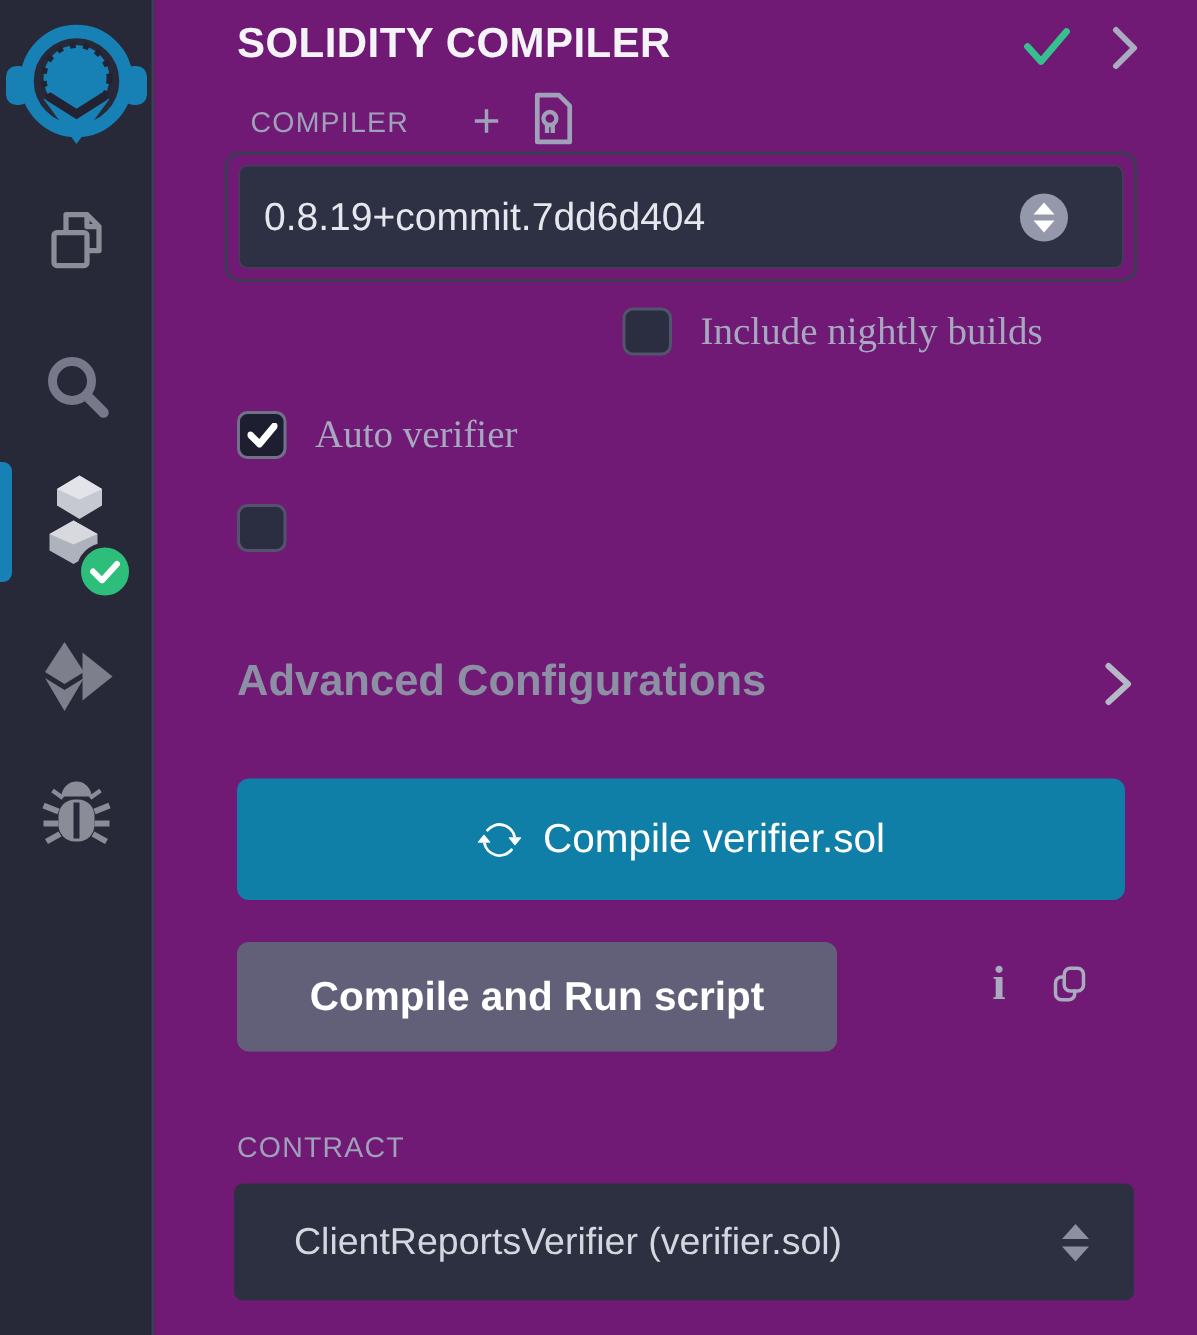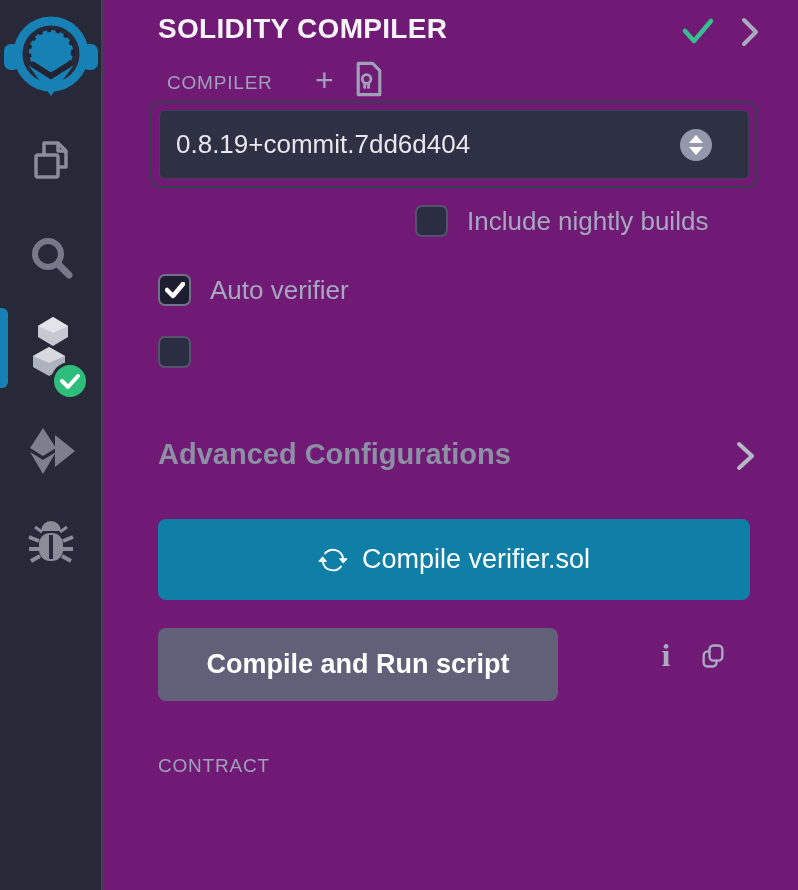--- a/index.html
+++ b/index.html
@@ -61,21 +61,21 @@
     background:#9498AA; margin-right:36px;
     display:flex; align-items:center; justify-content:center;
   }
   
   .cb {
     width:33px; height:32px; border-radius:7px;
     border:2px solid #51546C; background:#2B2E40; cursor:pointer;
     display:flex; align-items:center; justify-content:center;
   }
   .cb.checked { background:#1D1F30; border-color:#6F7288; }
-  .cb-label { color:#A6A8BF; font-size:26px; cursor:pointer; }
+  .cb-label { color:#A6A8BF; font-size:26px; cursor:pointer;font-family:Liberation Serif, serif; }
   
   .advanced-label { color:#8D8FA5; font-size:29px; cursor:pointer;font-weight:bold; }
   
   .btn-compile {
     left:55px; top:519px; width:592px; height:81px;
     background:#0F7FA7; border:none; border-radius:8px; cursor:pointer;
     display:flex; align-items:center; justify-content:center; gap:14px;
     color:#FFFFFF; font-size:27px; font-family:"Liberation Sans",sans-serif;
   }
   .btn-run {
@@ -252,14 +252,21 @@
 
   <div class="abs" style="left:596px;top:642px;cursor:pointer;">
     <svg width="28" height="28" viewBox="0 0 24 24" fill="none" stroke="#A9ABBF" stroke-width="2" stroke-linejoin="round" stroke-linecap="round">
       <rect x="9" y="3" width="11" height="13" rx="3.5"></rect>
       <path d="M15 16 v1.5 a3.5 3.5 0 0 1 -3.5 3.5 h-4 a3.5 3.5 0 0 1 -3.5 -3.5 v-6 a3.5 3.5 0 0 1 3.5 -3.5 H9"></path>
     </svg>
   </div>
 
   <div class="abs section-label" style="left:55px;top:755px;">CONTRACT</div>
 
+  <div class="abs contract-select">
+    <span class="sel-text">ClientReportsVerifier (verifier.sol)</span>
+    <span class="updown">
+      <span class="tri-up"></span>
+      <span class="tri-down"></span>
+    </span>
+  </div>
 
 </div>
 
 </body></html>

